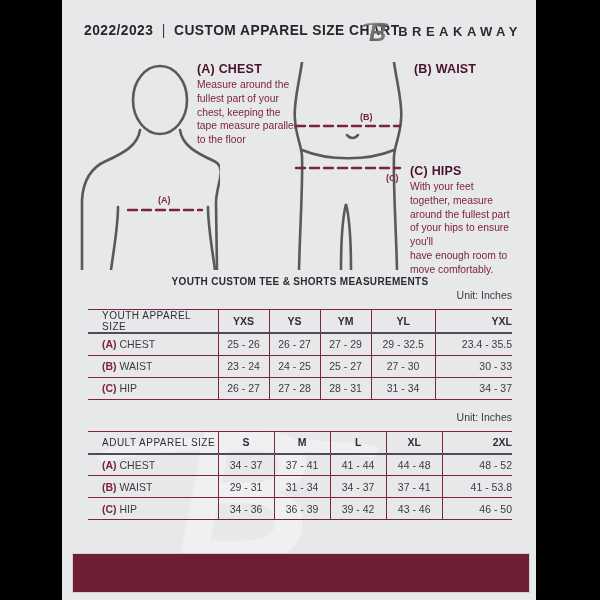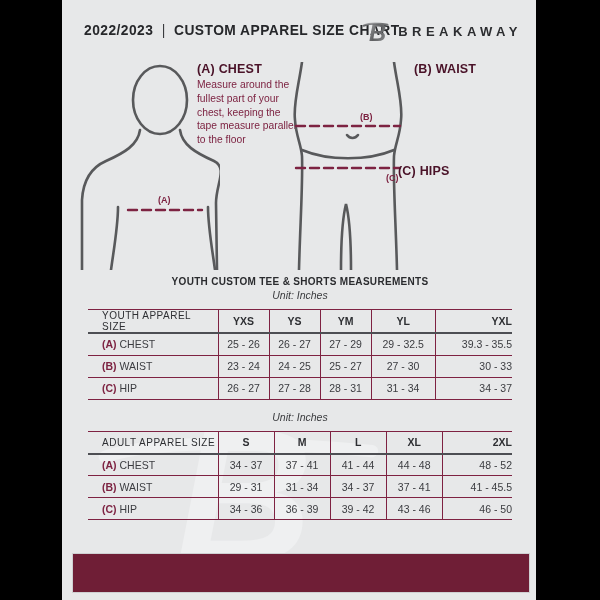--- a/index.html
+++ b/index.html
@@ -21,21 +21,21 @@
   .fig text { font-family:"Liberation Sans",sans-serif; font-weight:bold; font-size:9px; fill:#7d2342; }
 
   
   .guide { position:absolute; width:118px; }
   .guide h3 { font-size:12.5px; font-weight:bold; color:#4a1228; letter-spacing:.2px; }
   .guide p { margin-top:2px; font-size:10.3px; color:#7d2342; line-height:1.34; white-space:pre-line; }
 
   
   .tbl-block { position:absolute; left:26px; width:424px; }
   .tbl-title { text-align:center; font-weight:bold; font-size:10px; color:#2a2b2e; letter-spacing:.3px; }
-  .tbl-unit  { text-align:center; font-style:italic; font-size:10.5px; color:#3a3b3e; margin-top:2px; }
+  .tbl-unit  { text-align:right; font-size:10.5px; color:#3a3b3e; margin-top:2px; }
   table { width:424px; border-collapse:collapse; margin-top:8px; border-top:1.6px solid #7e2242; border-bottom:1.6px solid #7e2242; }
   th, td { border-right:1.5px solid #7e2242; font-size:10.5px; color:#3b3c40; height:22px; text-align:center; vertical-align:middle;margin-top:13px; }
   th:last-child, td:last-child { border-right:none;text-align:right; }
   thead th { font-weight:bold; color:#2e2f33; border-bottom:2px solid #4d4e53; }
   thead th.lbl { font-weight:400; letter-spacing:.5px; font-size:10px; }
   tbody td { border-bottom:1.5px solid #7e2242; }
   tbody tr:last-child td { border-bottom:none; }
   .lbl { text-align:left; padding-left:14px; width:130px; }
   .rowkey { color:#7d2342; font-weight:bold; }
 
@@ -104,22 +104,29 @@
         <path class="dash" d="M8,64 L112,64"></path>
         <path class="dash" d="M8,106 L112,106"></path>
         <text x="72" y="58">(B)</text>
         <text x="98" y="119">(C)</text>
       </svg>
 
       <div class="guide" style="left:352px; top:62px;">
         <h3>(B) WAIST</h3>
       </div>
 
-      <div class="guide" style="left:336px; top:164px;">
+      <div class="guide" style="left:348px; top:164px;">
         <h3>(C) HIPS</h3>
+        <p>With your feet
+together, measure
+around the fullest part
+of your hips to ensure
+you'll
+have enough room to
+move comfortably.</p>
       </div>
 
       <div class="tbl-block" style="top:276px;">
         <div class="tbl-title">YOUTH CUSTOM TEE &amp; SHORTS MEASUREMENTS</div>
         <div class="tbl-unit">Unit: Inches</div>
         <table>
           <thead>
             <tr>
               <th class="lbl">YOUTH APPAREL SIZE</th>
               <th>YXS</th>
@@ -129,21 +136,21 @@
               <th>YXL</th>
             </tr>
           </thead>
           <tbody>
             <tr>
               <td class="lbl"><span class="rowkey">(A)</span> <span>CHEST</span></td>
               <td>25 - 26</td>
               <td>26 - 27</td>
               <td>27 - 29</td>
               <td>29 - 32.5</td>
-              <td>39.3 - 35.5</td>
+              <td>23.4 - 35.5</td>
             </tr>
             <tr>
               <td class="lbl"><span class="rowkey">(B)</span> <span>WAIST</span></td>
               <td>23 - 24</td>
               <td>24 - 25</td>
               <td>25 - 27</td>
               <td>27 - 30</td>
               <td>30 - 33</td>
             </tr>
             <tr>
@@ -179,21 +186,21 @@
               <td>41 - 44</td>
               <td>44 - 48</td>
               <td>48 - 52</td>
             </tr>
             <tr>
               <td class="lbl"><span class="rowkey">(B)</span> <span>WAIST</span></td>
               <td>29 - 31</td>
               <td>31 - 34</td>
               <td>34 - 37</td>
               <td>37 - 41</td>
-              <td>41 - 45.5</td>
+              <td>41 - 53.8</td>
             </tr>
             <tr>
               <td class="lbl"><span class="rowkey">(C)</span> <span>HIP</span></td>
               <td>34 - 36</td>
               <td>36 - 39</td>
               <td>39 - 42</td>
               <td>43 - 46</td>
               <td>46 - 50</td>
             </tr>
           </tbody>

